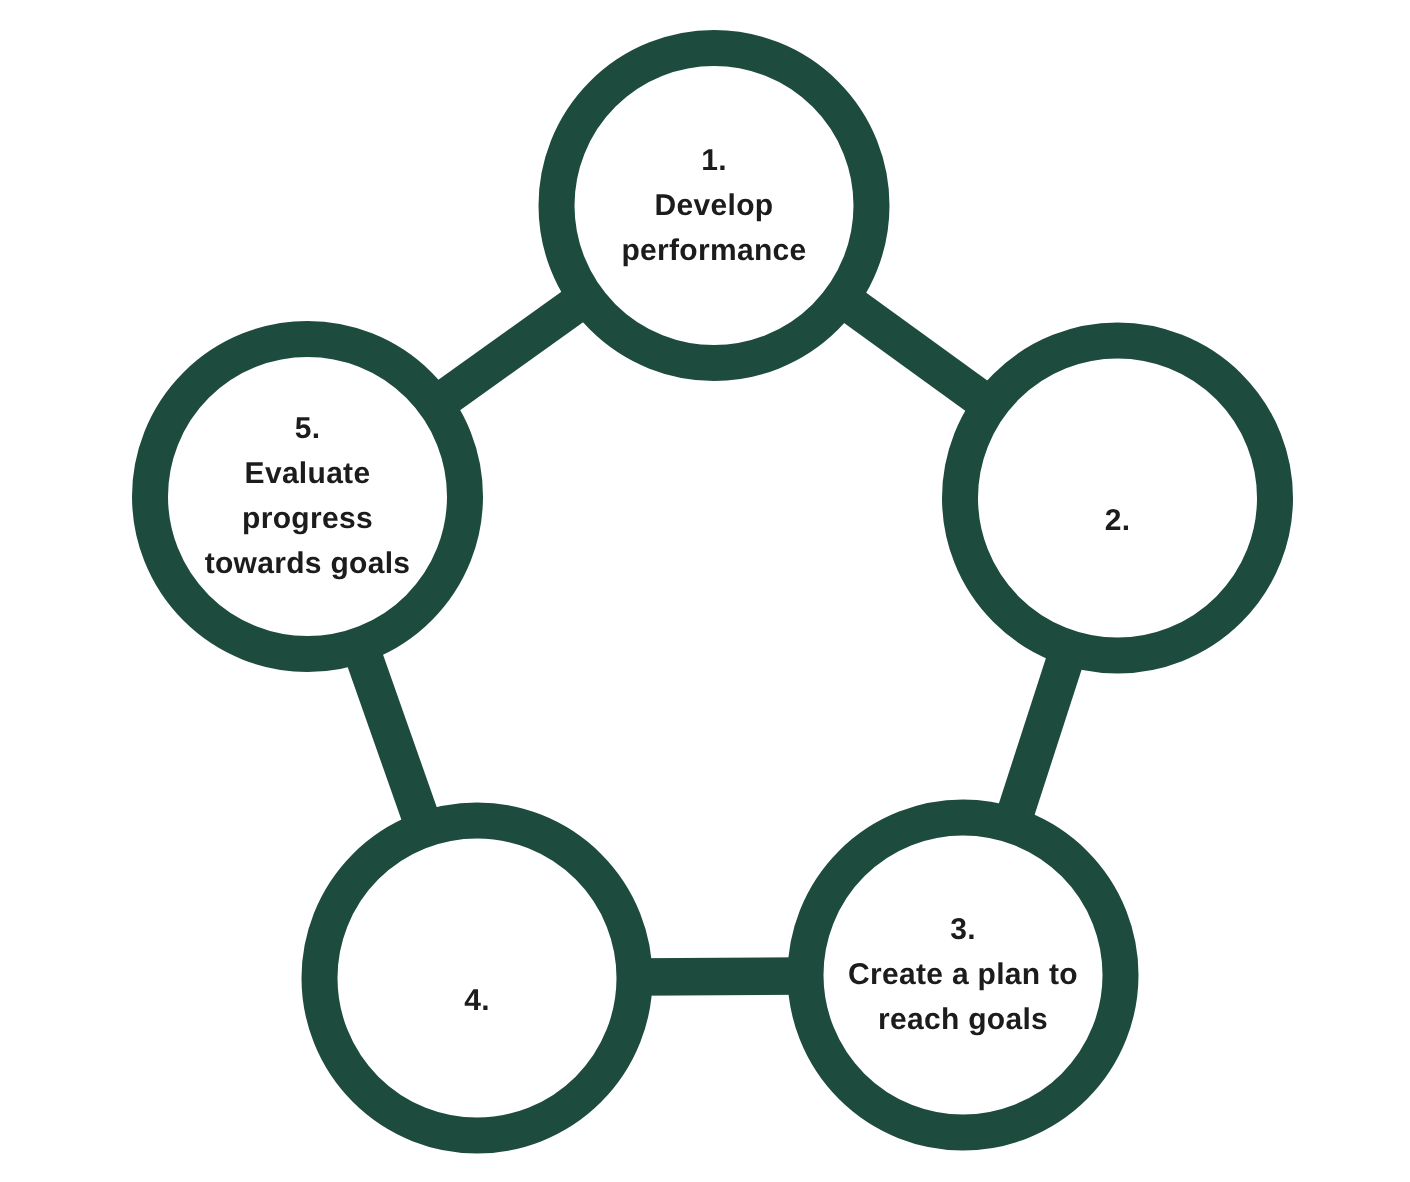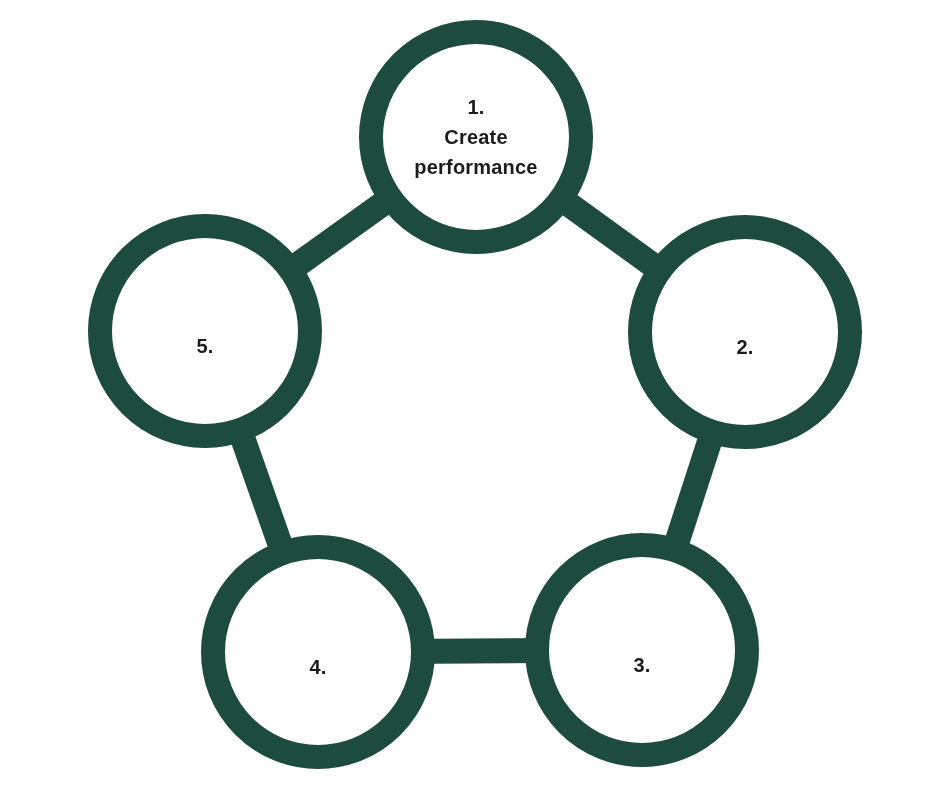--- a/index.html
+++ b/index.html
@@ -51,42 +51,47 @@
     <line x1="476" y1="137" x2="745" y2="332"></line>
     <line x1="745" y1="332" x2="642" y2="650"></line>
     <line x1="642" y1="650" x2="318" y2="652"></line>
     <line x1="318" y1="652" x2="205" y2="331"></line>
     <line x1="205" y1="331" x2="476" y2="137"></line>
   </svg>
 
   <div class="node node-1">
     <div class="node-text">
       <span>1.</span>
-      <div>Create
+      <div>Develop
 performance</div>
     </div>
   </div>
 
   <div class="node node-2">
     <div class="node-text">
       <span>2.</span>
     </div>
   </div>
 
   <div class="node node-3">
     <div class="node-text">
       <span>3.</span>
+      <div>Create a plan to
+reach goals</div>
     </div>
   </div>
 
   <div class="node node-4">
     <div class="node-text">
       <span>4.</span>
     </div>
   </div>
 
   <div class="node node-5">
     <div class="node-text">
       <span>5.</span>
+      <div>Evaluate
+progress
+towards goals</div>
     </div>
   </div>
 
 </div>
 
 </body></html>

